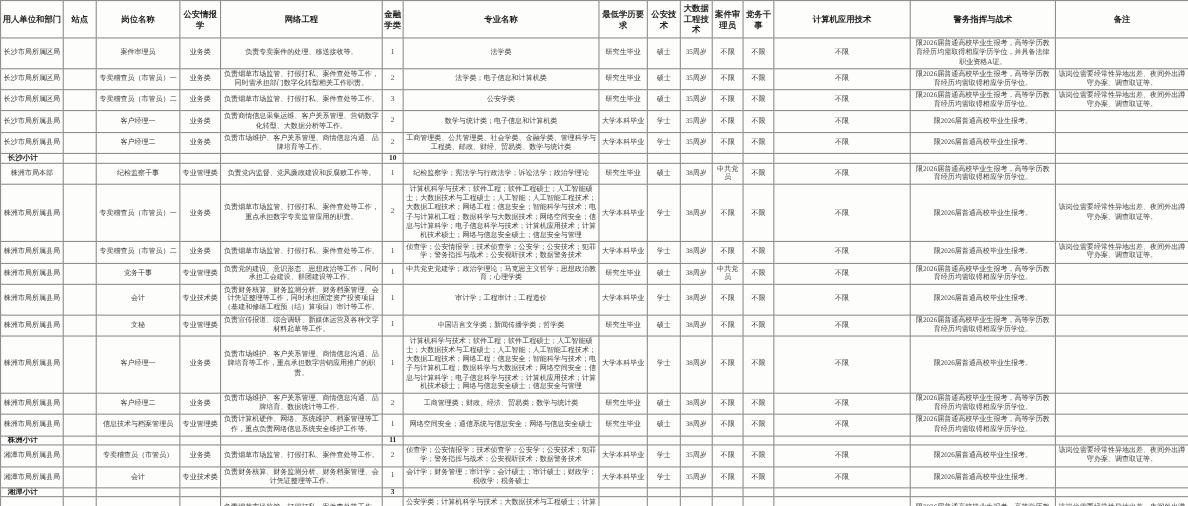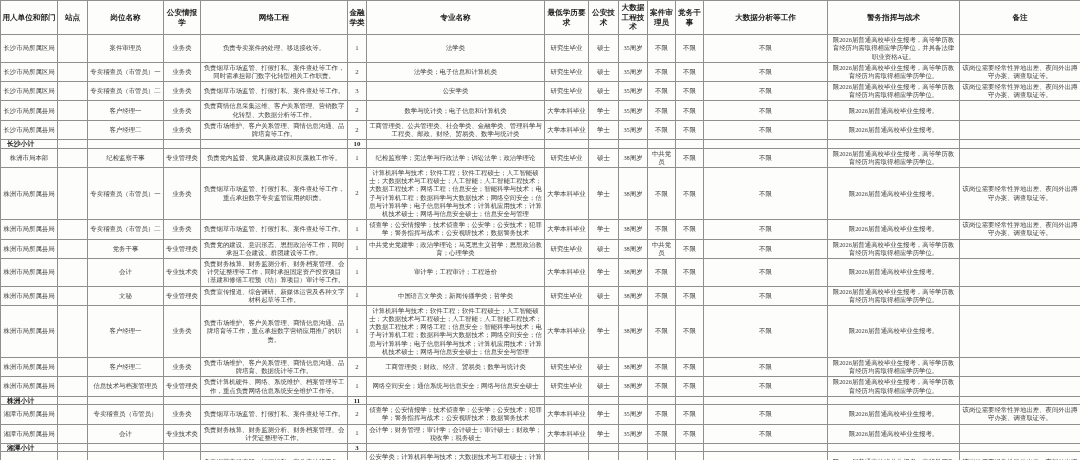--- a/index.html
+++ b/index.html
@@ -61,21 +61,21 @@
           <th>岗位名称</th>
           <th>公安情报学</th>
           <th>网络工程</th>
           <th>金融学类</th>
           <th>专业名称</th>
           <th>最低学历要求</th>
           <th>公安技术</th>
           <th>大数据工程技术</th>
           <th>案件审理员</th>
           <th>党务干事</th>
-          <th>大数据分析等工作</th>
+          <th>计算机应用技术</th>
           <th>警务指挥与战术</th>
           <th>备注</th>
         </tr>
     </thead>
     <tbody>
         <tr>
           <td>长沙市局所属区局</td>
           <td></td>
           <td>案件审理员</td>
           <td>业务类</td>

